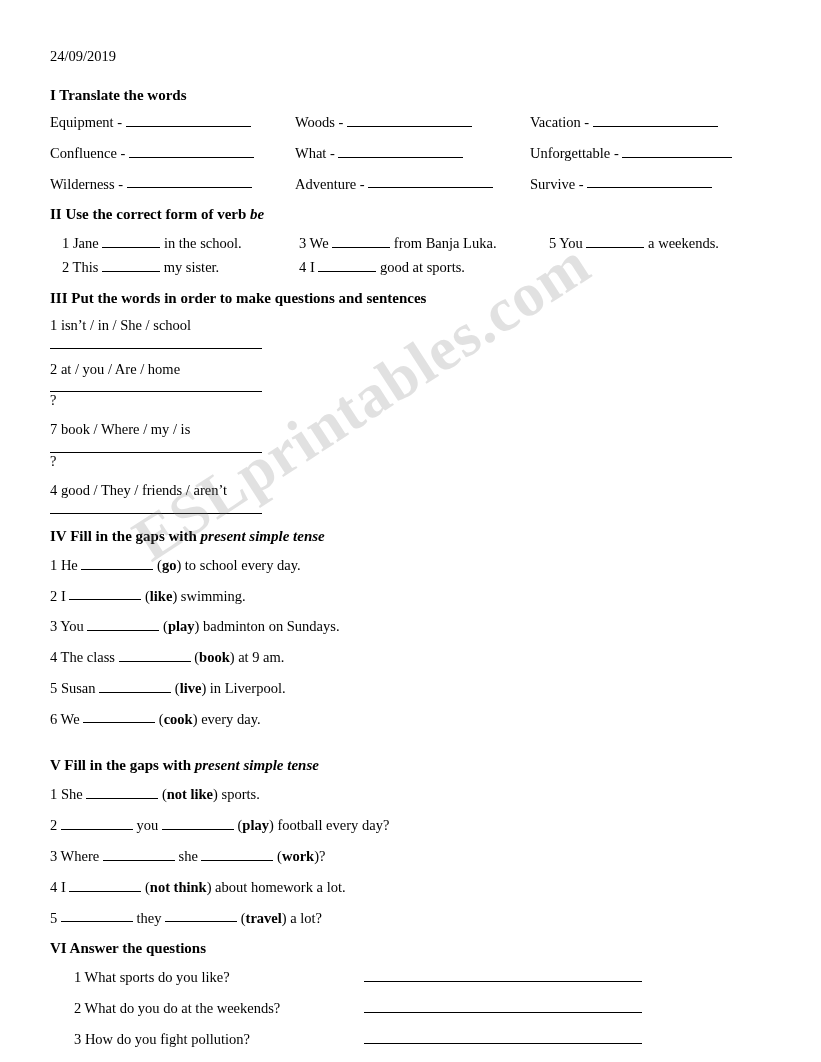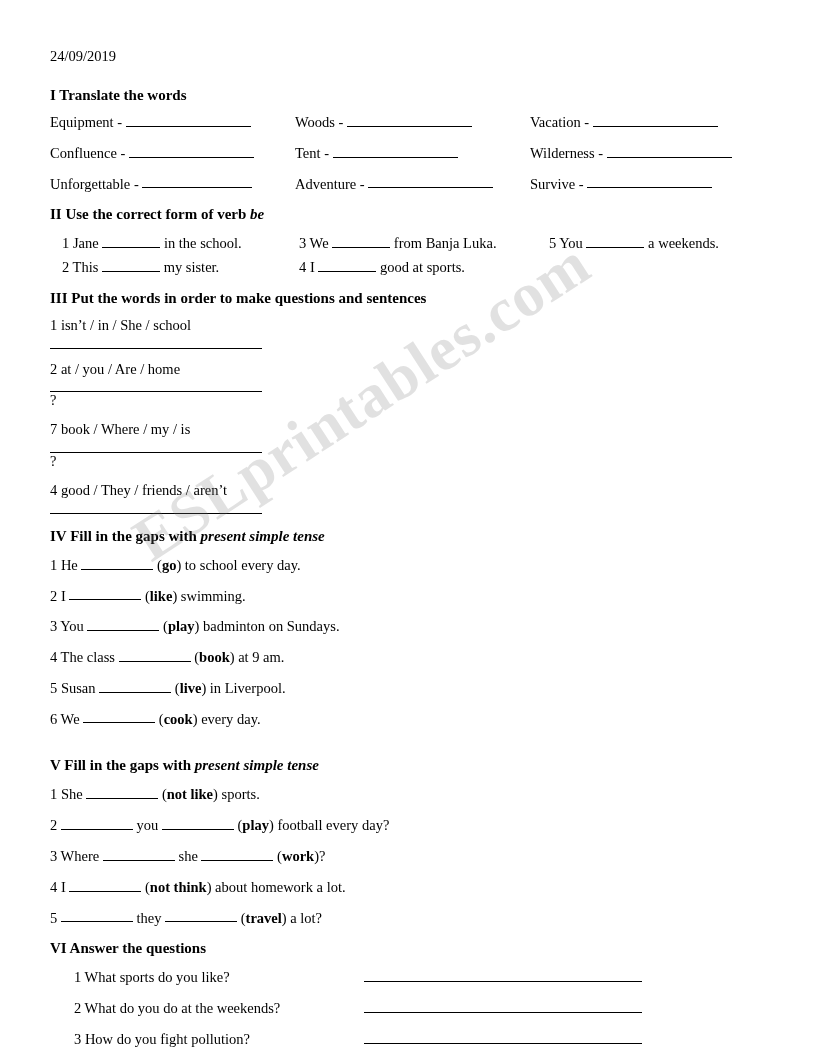--- a/index.html
+++ b/index.html
@@ -161,24 +161,24 @@
     <div class="date">24/09/2019</div>
 
     <div class="block">
       <div class="sec-title">I Translate the words</div>
       <div class="grid3">
         <div class="cell"><span>Equipment - </span><span class="ln ln-m"></span></div>
         <div class="cell"><span>Woods - </span><span class="ln ln-m"></span></div>
         <div class="cell"><span>Vacation - </span><span class="ln ln-m"></span></div>
 
         <div class="cell"><span>Confluence - </span><span class="ln ln-m"></span></div>
-        <div class="cell"><span>Tent - </span><span class="ln ln-m"></span></div>
+        <div class="cell"><span>What - </span><span class="ln ln-m"></span></div>
+        <div class="cell"><span>Unforgettable - </span><span class="ln ln-s"></span></div>
+
         <div class="cell"><span>Wilderness - </span><span class="ln ln-m"></span></div>
-
-        <div class="cell"><span>Unforgettable - </span><span class="ln ln-s"></span></div>
         <div class="cell"><span>Adventure - </span><span class="ln ln-m"></span></div>
         <div class="cell"><span>Survive - </span><span class="ln ln-m"></span></div>
       </div>
     </div>
 
     <div class="block">
       <div class="sec-title"><span>II Use the correct form of verb </span><span class="ital">be</span></div>
       <div class="grid3b">
         <div class="cell"><span>1 Jane </span><span class="blank-sm"></span><span> in the school.</span></div>
         <div class="cell"><span>3 We </span><span class="blank-sm"></span><span> from Banja Luka.</span></div>

